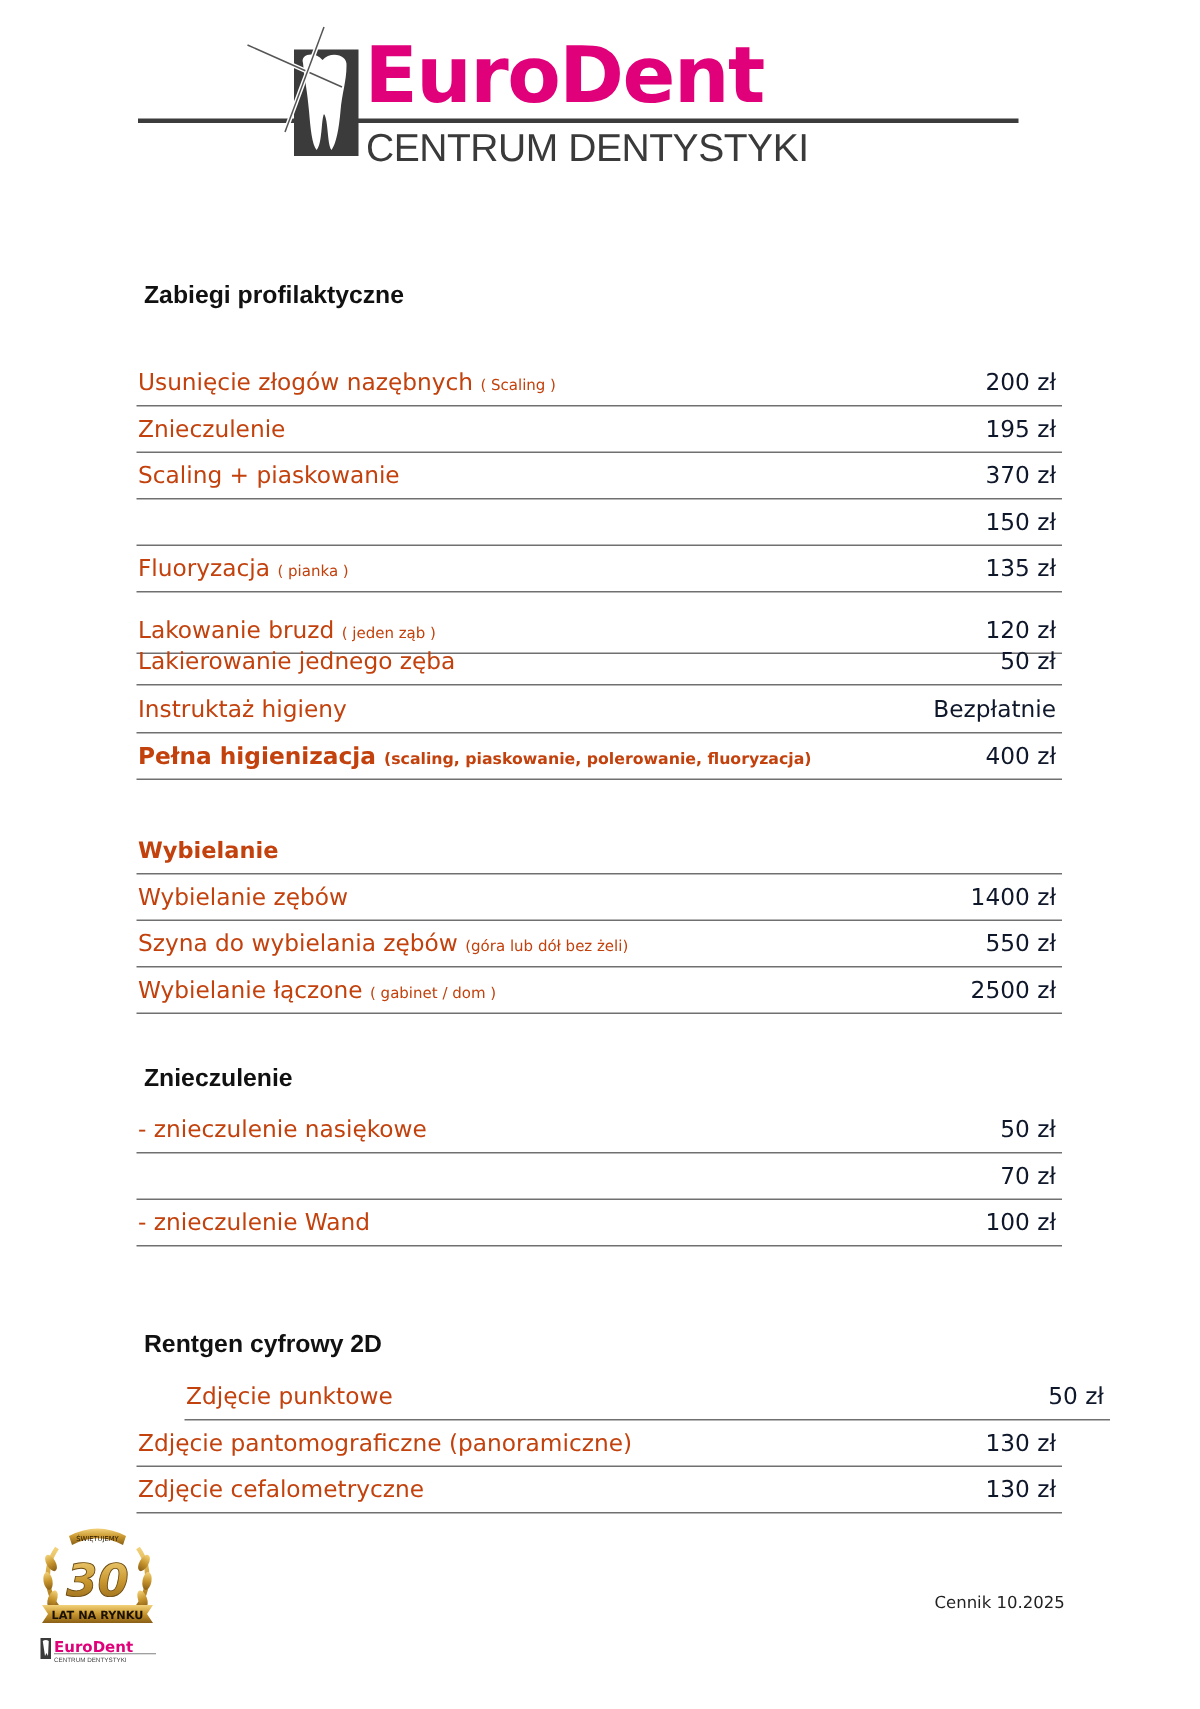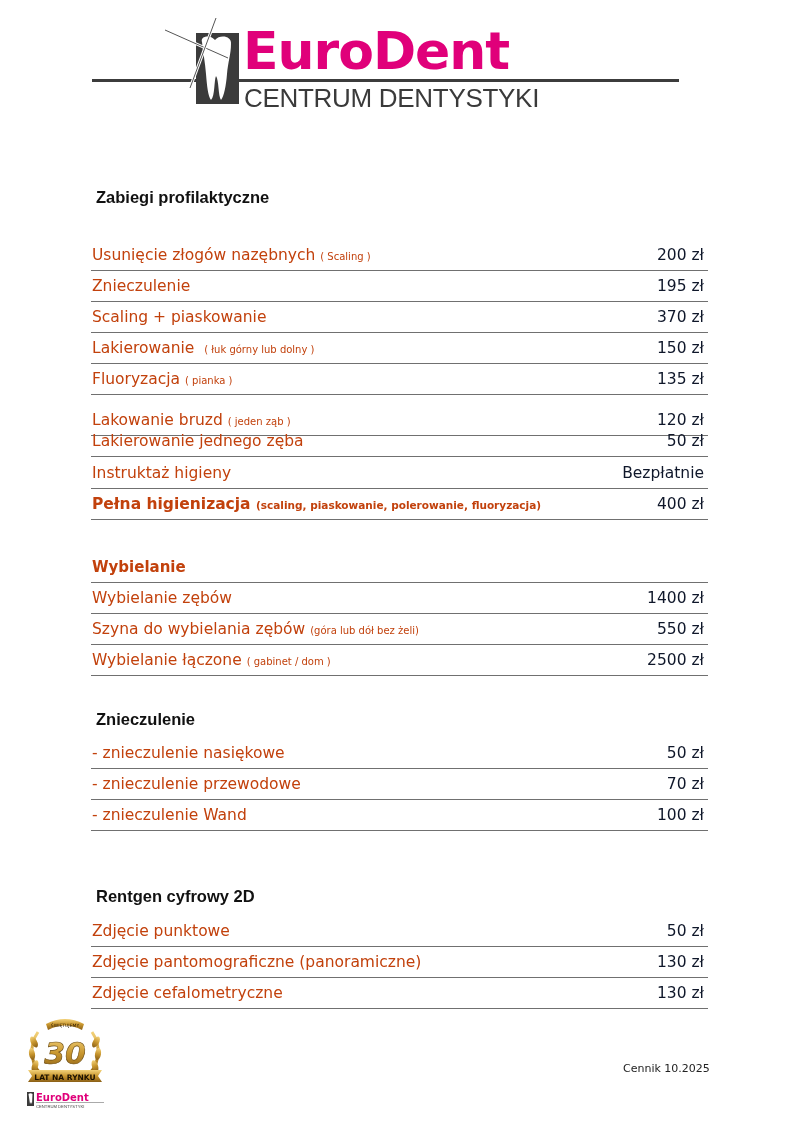--- a/index.html
+++ b/index.html
@@ -60,21 +60,20 @@
 </div>
 <div class="row" style="top:271px;">
   <span class="name">Znieczulenie</span>
   <span class="price">195 zł</span>
 </div>
 <div class="row" style="top:302px;">
   <span class="name">Scaling + piaskowanie</span>
   <span class="price">370 zł</span>
 </div>
 <div class="row" style="top:333px;">
-  <span class="name"><span>Lakierowanie</span>&nbsp; <span class="note">( łuk górny lub dolny )</span></span>
   <span class="price">150 zł</span>
 </div>
 <div class="row" style="top:364px;text-decoration:underline;">
   <span class="name"><span>Fluoryzacja</span> <span class="note">( pianka )</span></span>
   <span class="price">135 zł</span>
 </div>
 <div class="row" style="top:395px;margin-top:10px;">
   <span class="name"><span>Lakowanie bruzd</span> <span class="note">( jeden ząb )</span></span>
   <span class="price">120 zł</span>
 </div>
@@ -106,30 +105,29 @@
   <span class="name"><span>Wybielanie łączone</span> <span class="note">( gabinet / dom )</span></span>
   <span class="price">2500 zł</span>
 </div>
 
 <div class="section-title" style="top:710px;">Znieczulenie</div>
 <div class="row" style="top:738px;">
   <span class="name">- znieczulenie nasiękowe</span>
   <span class="price">50 zł</span>
 </div>
 <div class="row" style="top:769px;">
-  <span class="name">- znieczulenie przewodowe</span>
   <span class="price">70 zł</span>
 </div>
 <div class="row" style="top:800px;">
   <span class="name">- znieczulenie Wand</span>
   <span class="price">100 zł</span>
 </div>
 
 <div class="section-title" style="top:866px;margin-top:21px;">Rentgen cyfrowy 2D</div>
-<div class="row" style="top:916px;">
+<div class="row" style="top:916px;margin-left:32px;">
   <span class="name">Zdjęcie punktowe</span>
   <span class="price">50 zł</span>
 </div>
 <div class="row" style="top:947px;">
   <span class="name">Zdjęcie pantomograficzne (panoramiczne)</span>
   <span class="price">130 zł</span>
 </div>
 <div class="row" style="top:978px;">
   <span class="name">Zdjęcie cefalometryczne</span>
   <span class="price">130 zł</span>

